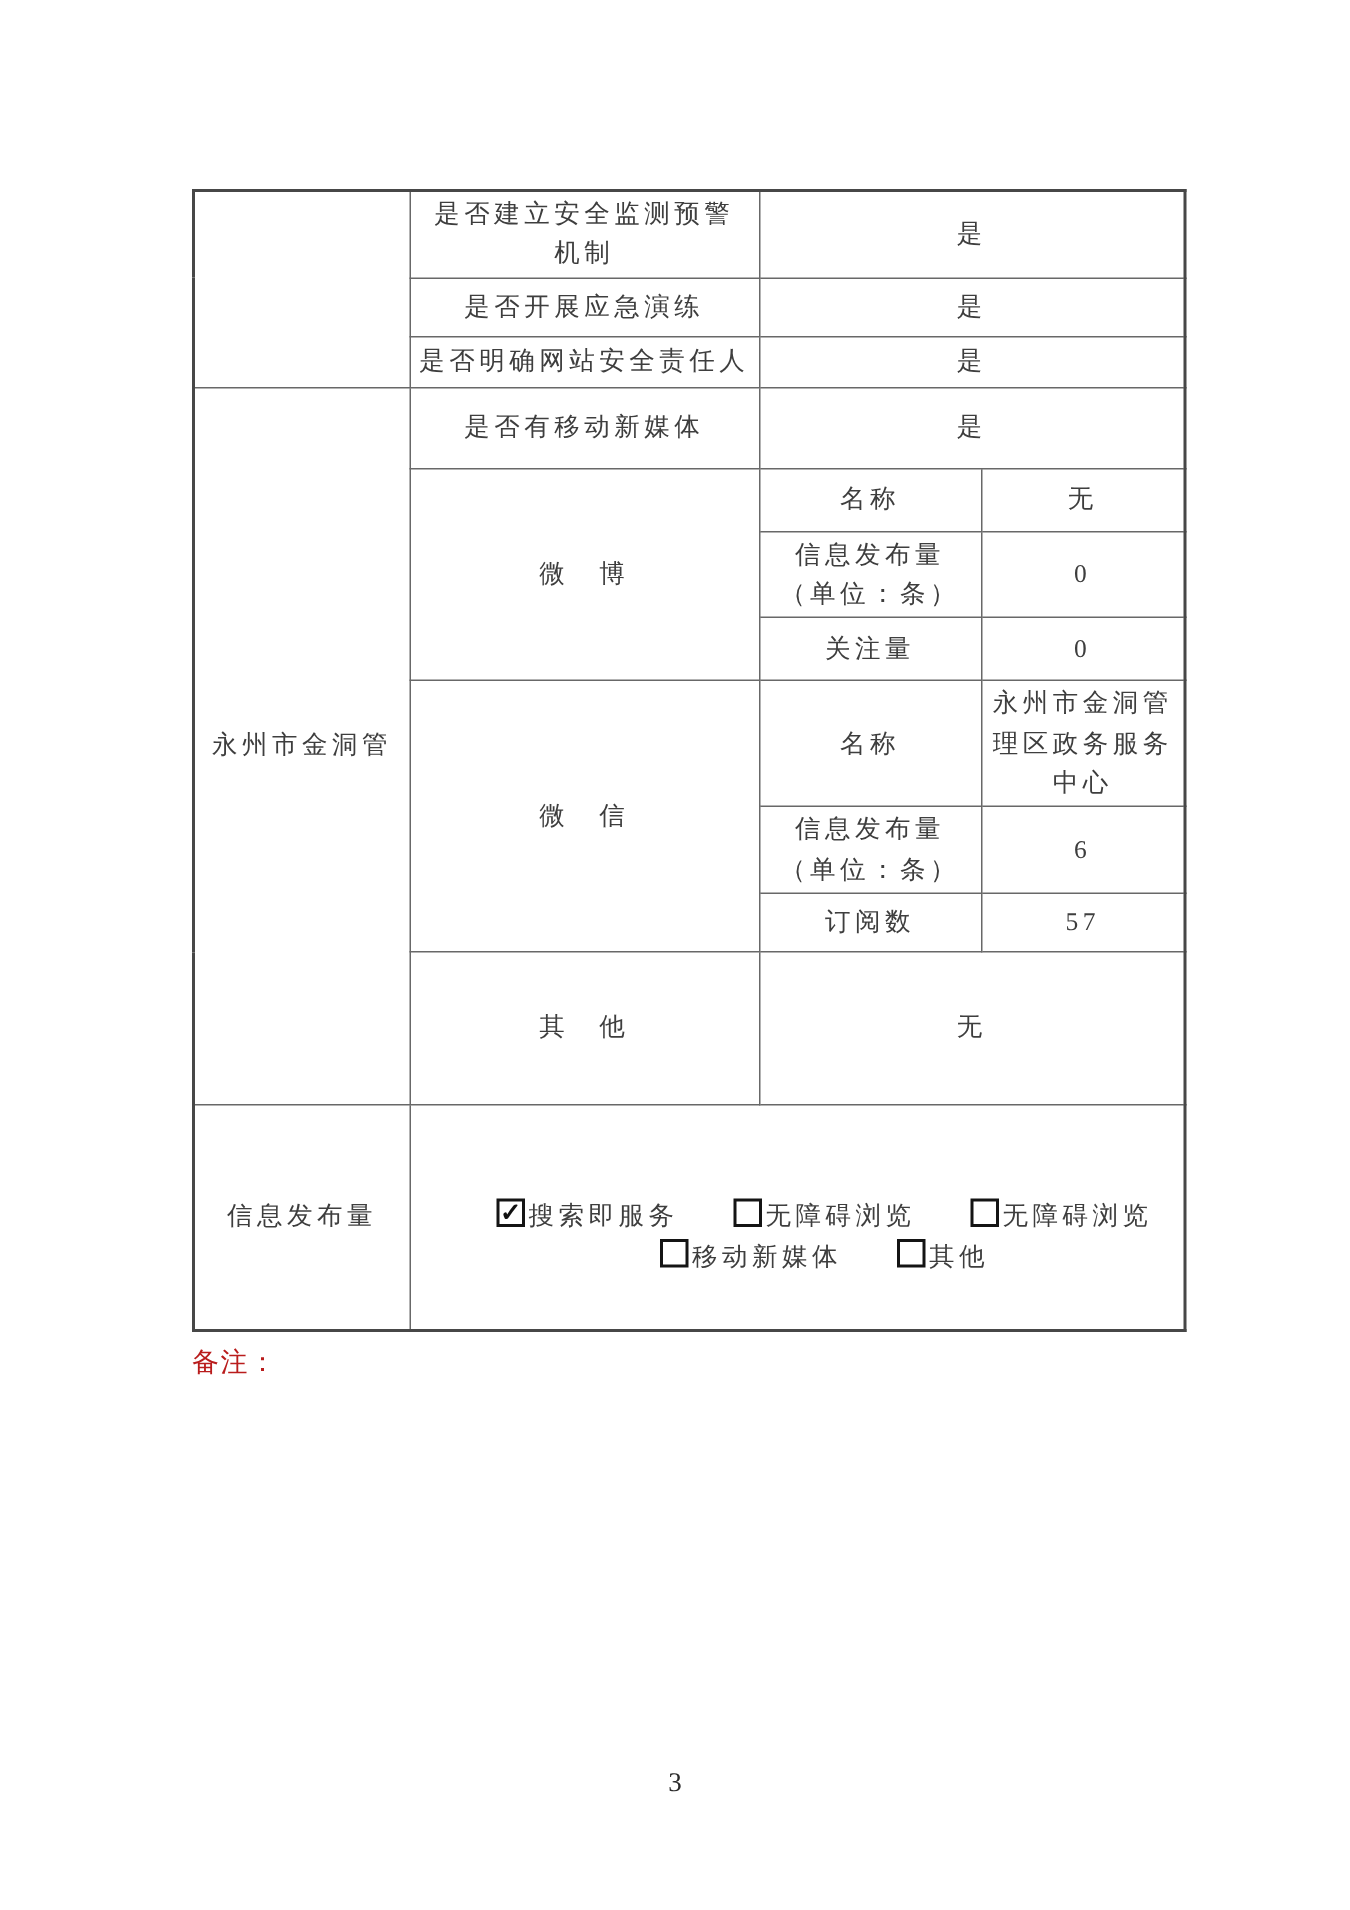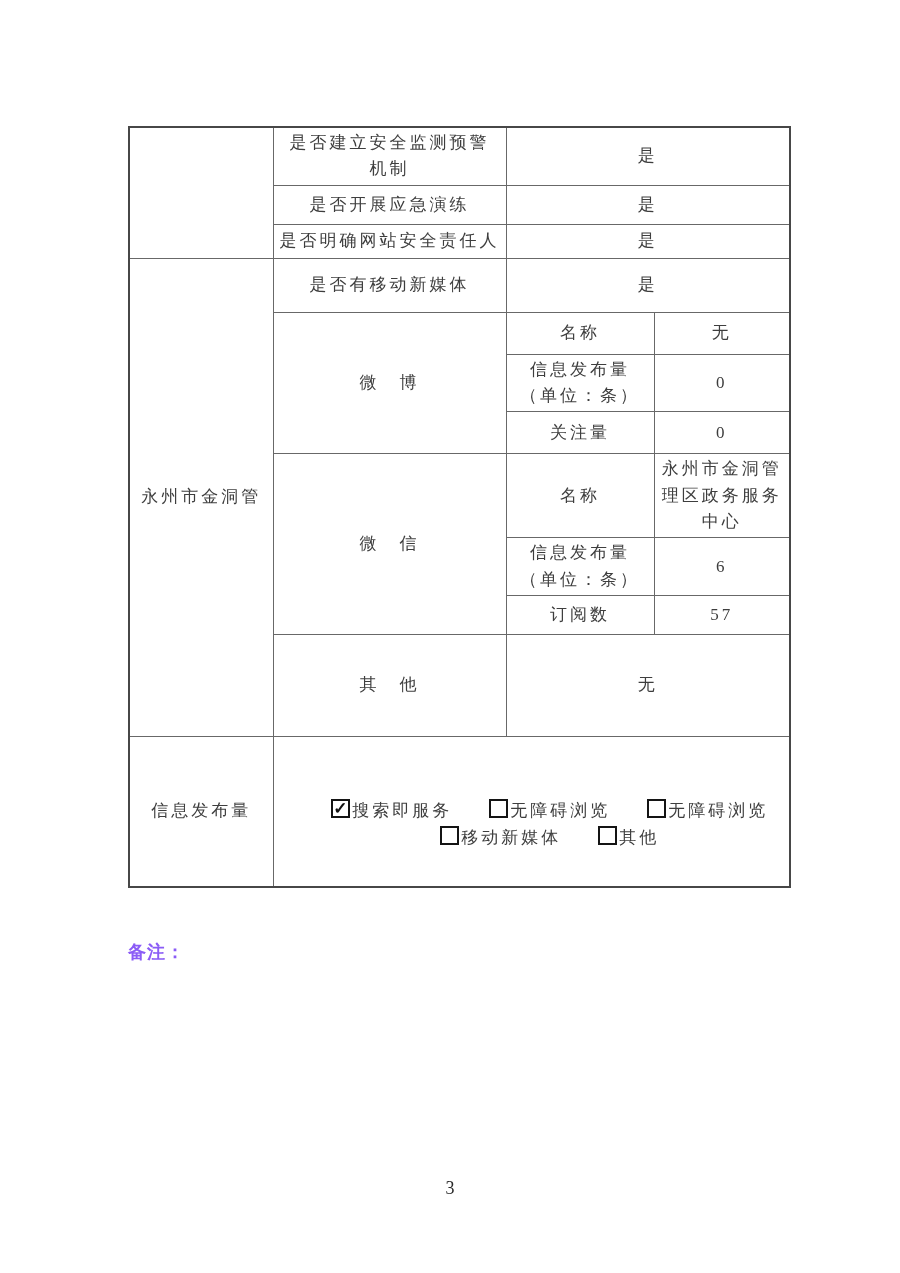--- a/index.html
+++ b/index.html
@@ -58,24 +58,23 @@
     font-size: 17px;
     font-weight: bold;
     color: #101010;
     letter-spacing: 0;
   }
 
   .notes {
     position: absolute;
     left: 128px; top: 896px;
     font-size: 18px;
-    font-weight: bold;
-    color: #8b5cf6;
+    font-weight: normal;
+    color: #b91c1c;
     letter-spacing: 1px;
-    margin-top: 44px;
   }
   .page-number {
     position: absolute;
     left: 0; top: 1178px;
     width: 900px;
     text-align: center;
     font-size: 18px;
     color: #2a2a2a;
     letter-spacing: 0;
   }

